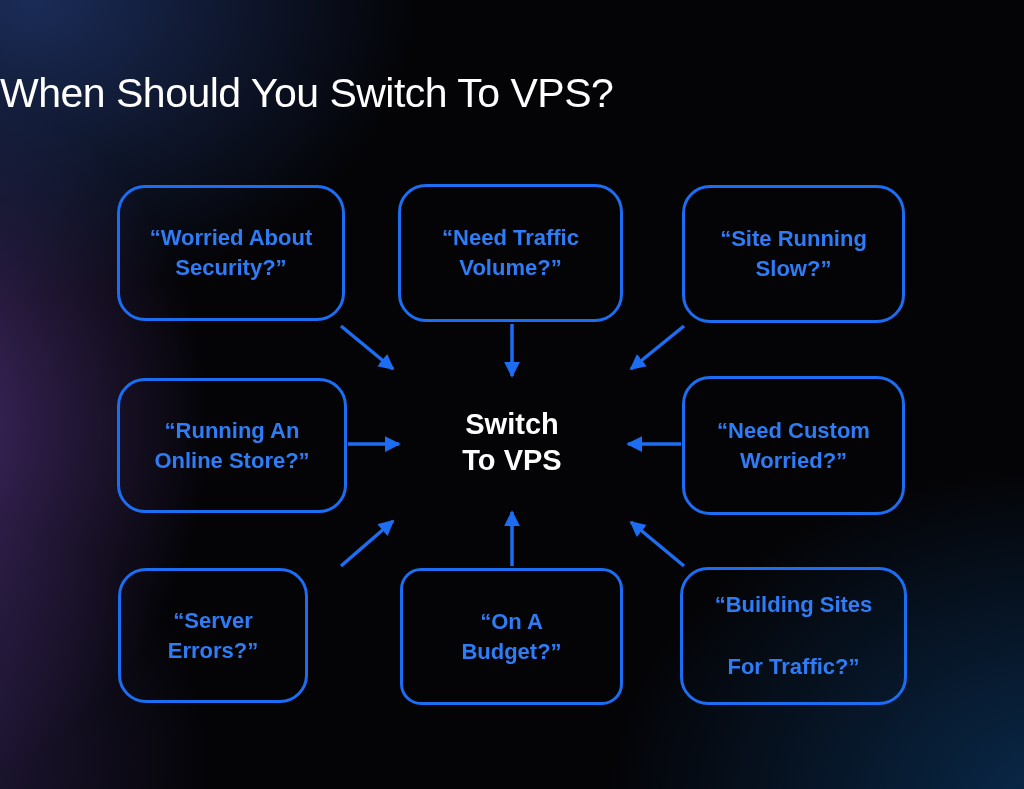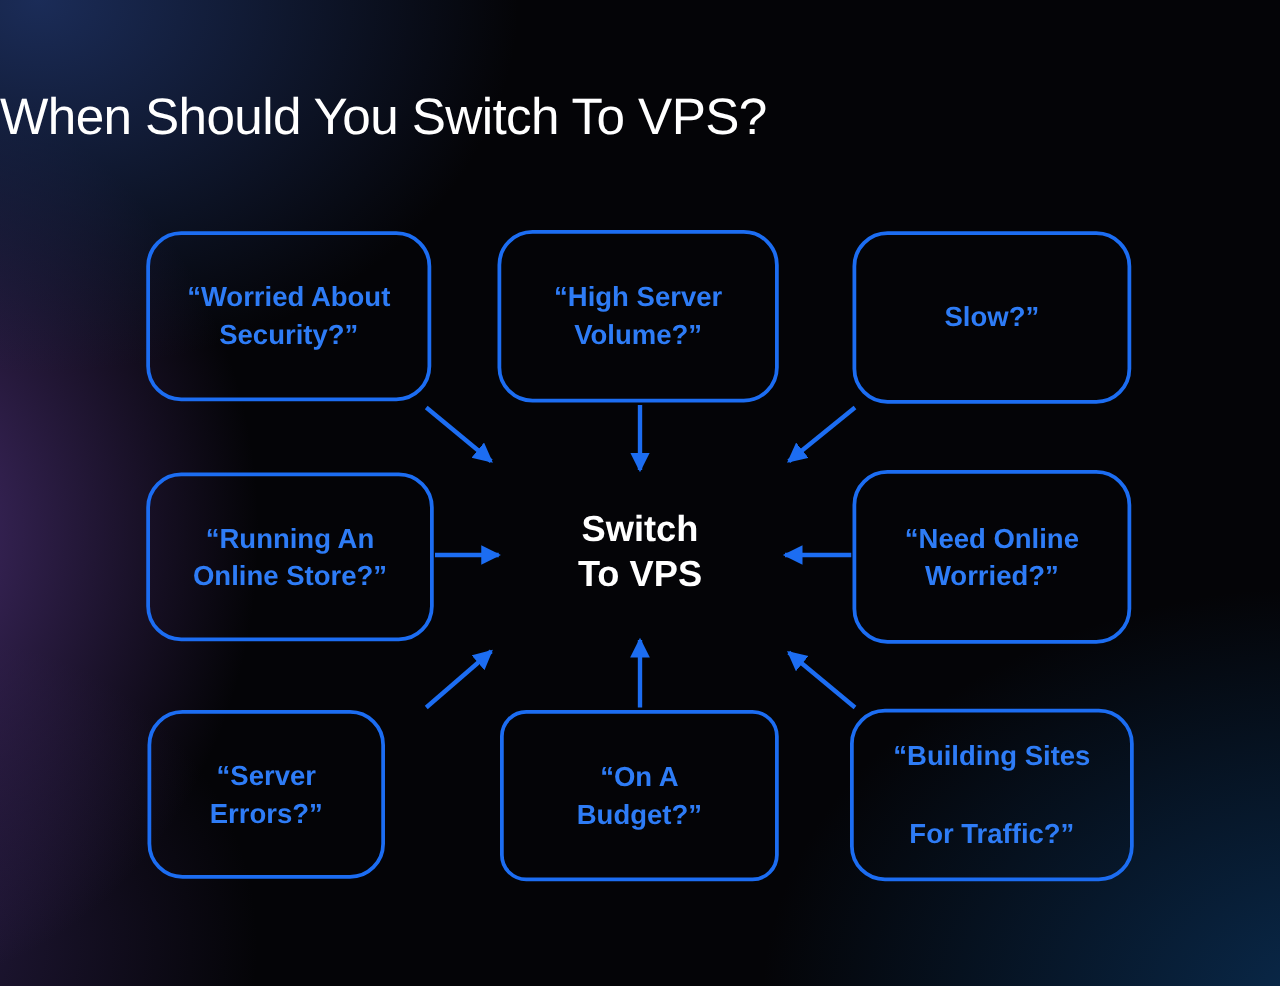--- a/index.html
+++ b/index.html
@@ -70,35 +70,36 @@
       <line x1="684" y1="566" x2="631" y2="522" marker-end="url(#ah)"></line>
     </g>
   </svg>
 
   <div class="qbox b0">
     <span>“Worried About</span>
     <span>Security?”</span>
   </div>
 
   <div class="qbox b1">
-    <span>“High Server</span>
+    <span>“Need Traffic</span>
     <span>Volume?”</span>
   </div>
 
   <div class="qbox b2">
+    <span>“Site Running</span>
     <span>Slow?”</span>
   </div>
 
   <div class="qbox b3">
     <span>“Running An</span>
     <span>Online Store?”</span>
   </div>
 
   <div class="qbox b4">
-    <span>“Need Online</span>
+    <span>“Need Custom</span>
     <span>Worried?”</span>
   </div>
 
   <div class="qbox b5">
     <span>“Server</span>
     <span>Errors?”</span>
   </div>
 
   <div class="qbox b6">
     <span>“On A</span>

